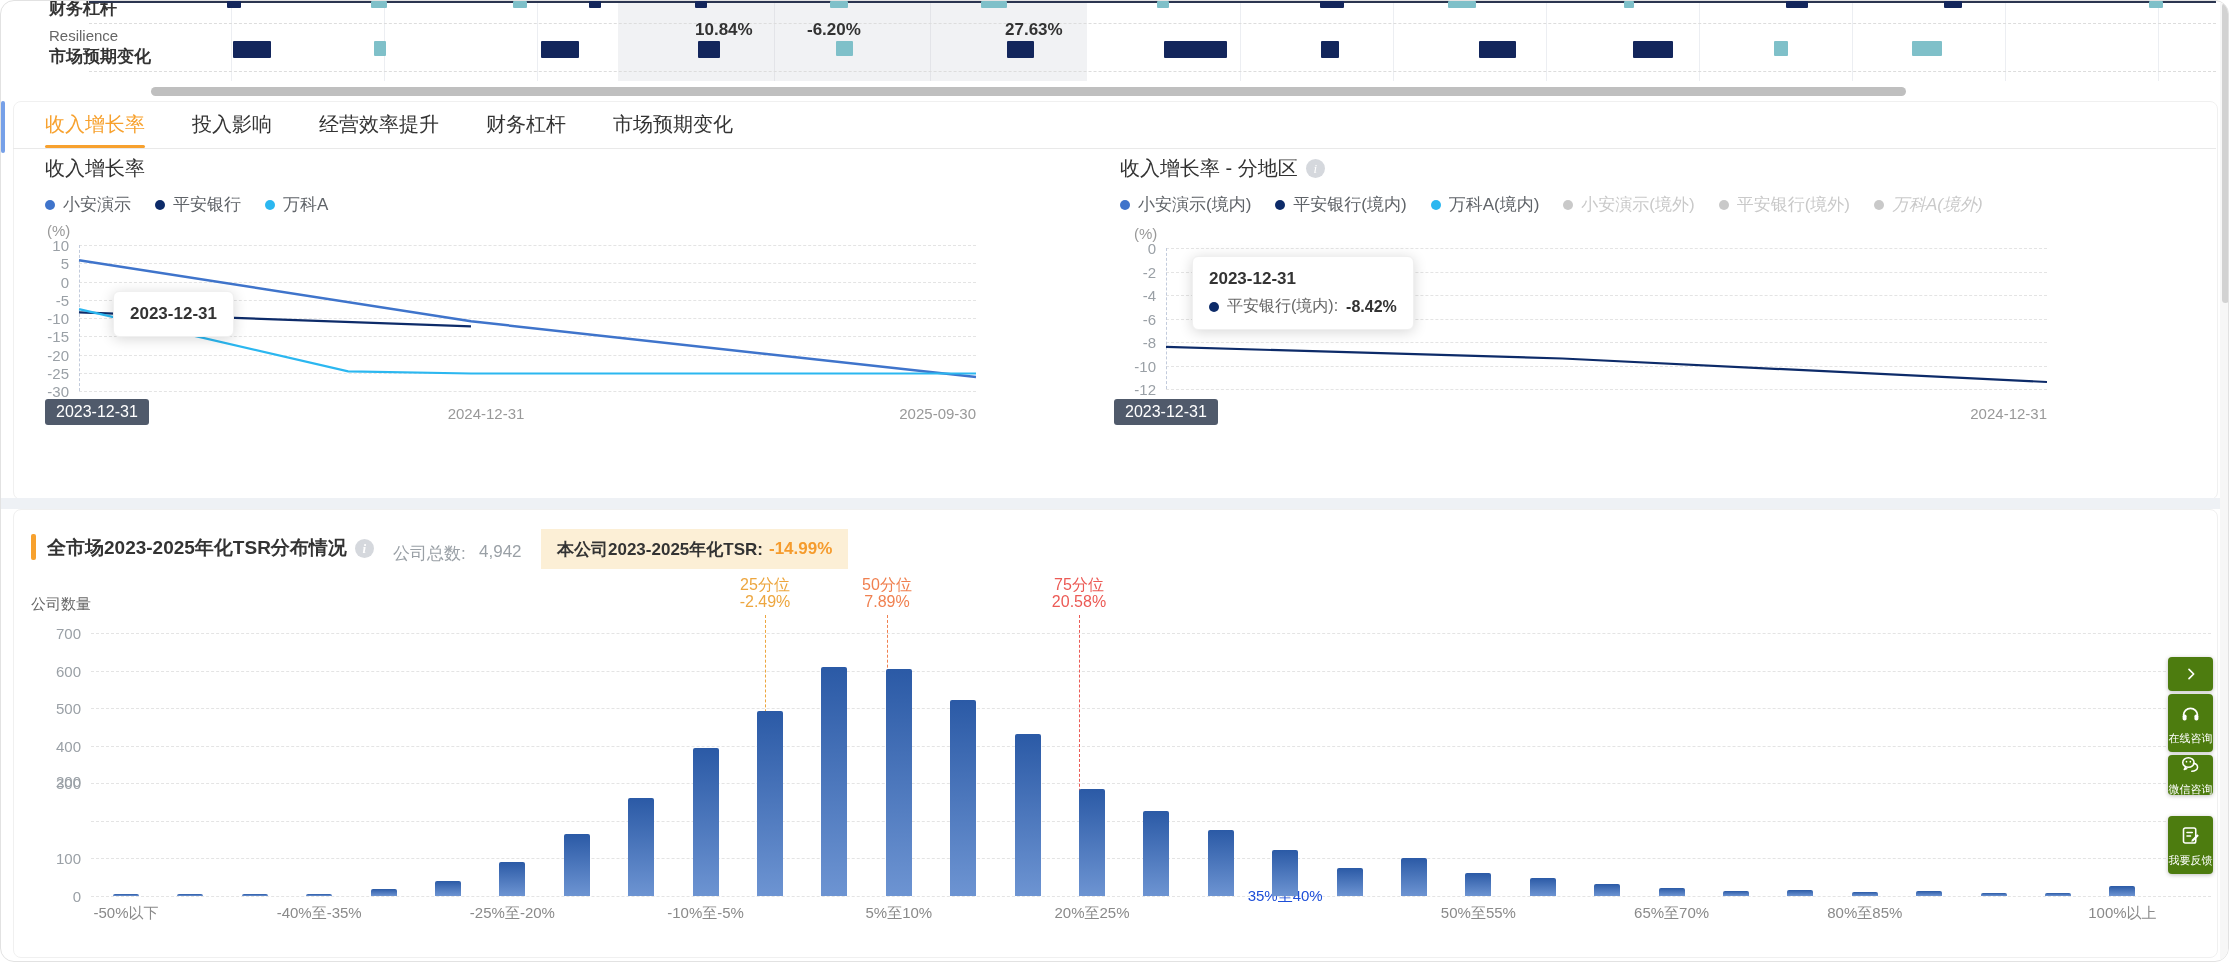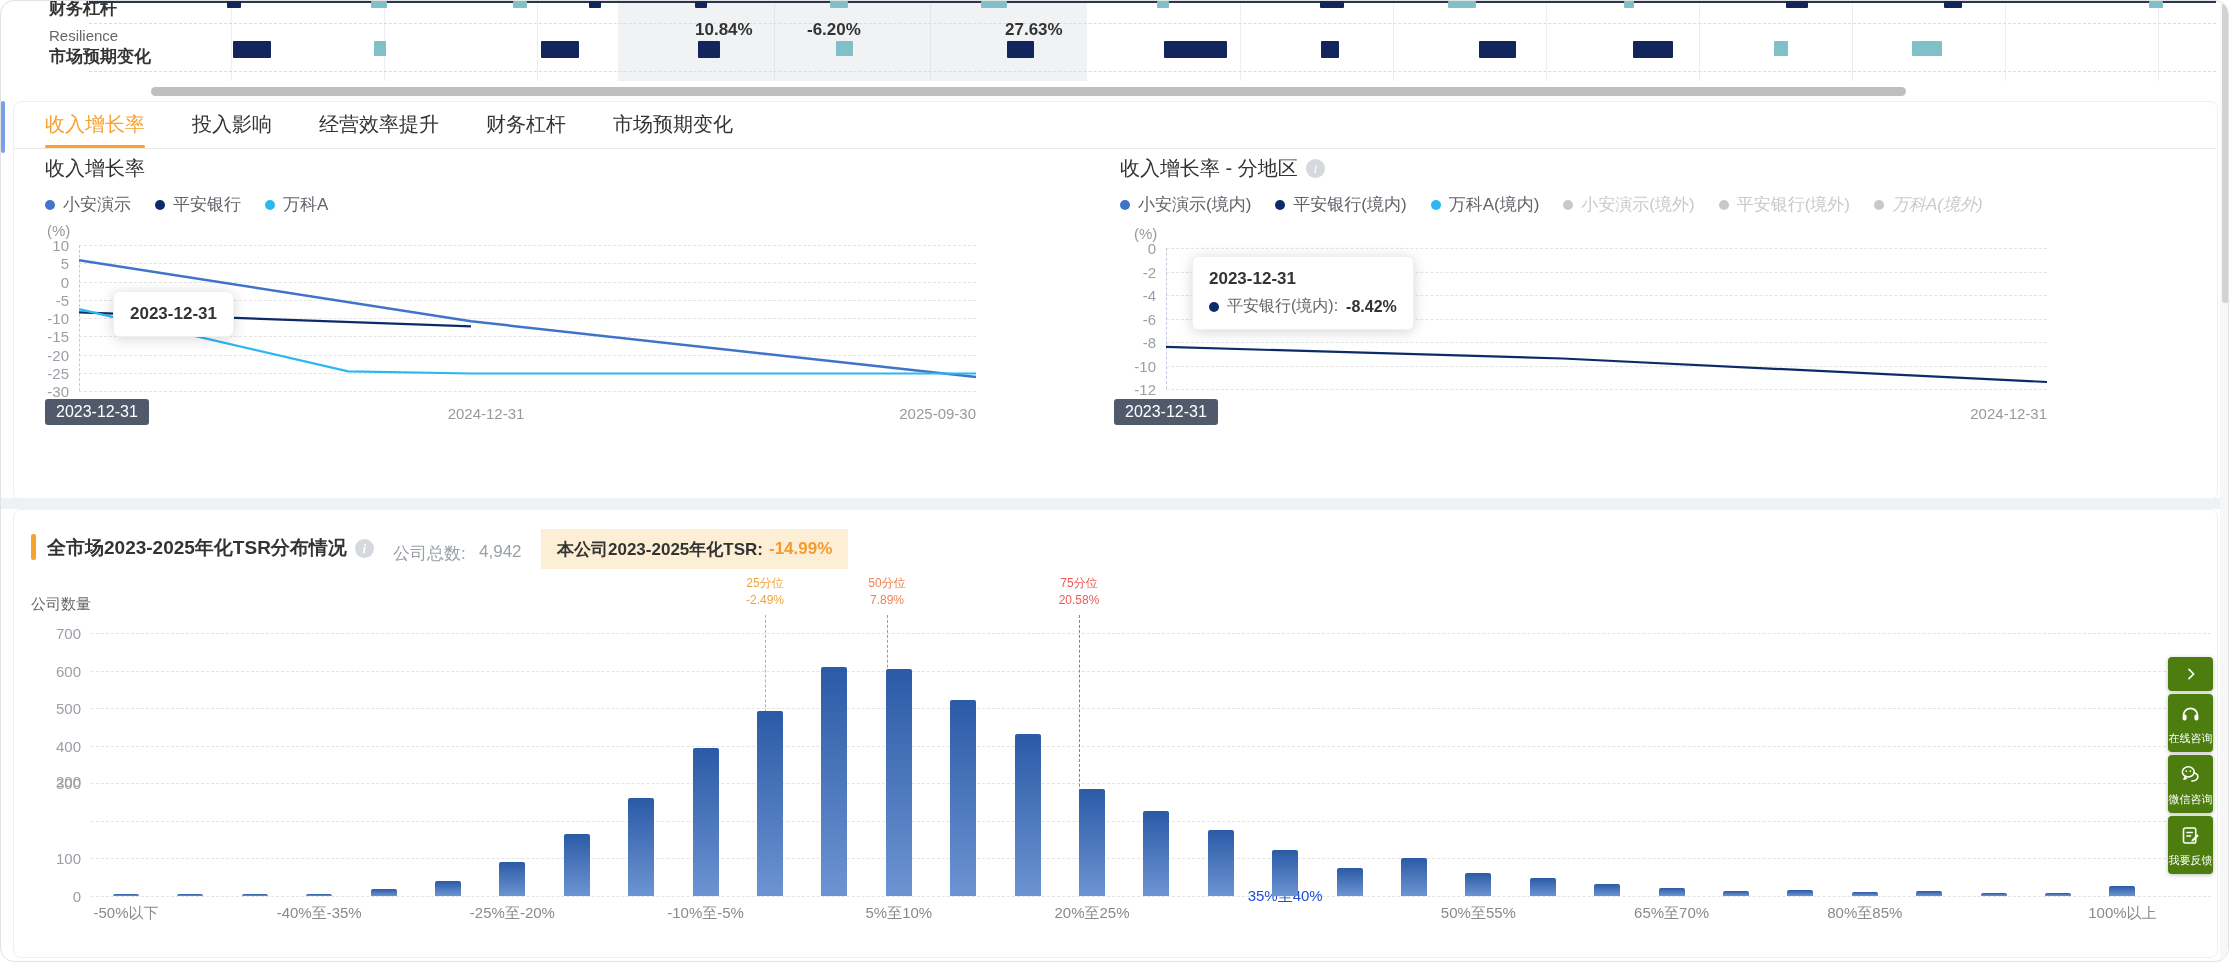--- a/index.html
+++ b/index.html
@@ -46,21 +46,21 @@
   .info-icon{display:inline-block;width:19px;height:19px;border-radius:50%;background:#d5d8dd;color:#fff;font-size:13px;line-height:19px;text-align:center;font-style:italic;font-family:"Liberation Serif",serif}
   .info-icon::before{content:"i"}
   
   .accent{position:absolute;width:5px;height:26px;background:#f7a12e;border-radius:2px}
   .tsr-title{position:absolute;font-size:19px;font-weight:bold;color:#333;display:flex;align-items:center;gap:8px;white-space:nowrap}
   .tsr-total{position:absolute;font-size:17px;color:#9aa0a6;white-space:nowrap}
   .badge{position:absolute;background:#fcefd6;border-radius:0;height:40px;display:flex;align-items:center;padding:0 16px;font-size:17px;font-weight:bold;color:#333;white-space:nowrap;gap:6px}
   .badge .bval{color:#f59b2d}
   .bar{position:absolute;bottom:0;border-radius:2px 2px 0 0;background:linear-gradient(180deg,#2b5aa6 0%,#6d94d2 100%)}
   .pline{position:absolute;width:0;border-left:1.5px dashed currentColor}
-  .plabel{position:absolute;font-size:12px;text-align:center;transform:translateX(-50%);white-space:nowrap}
+  .plabel{position:absolute;font-size:16px;text-align:center;transform:translateX(-50%);white-space:nowrap}
   
   .fab{position:absolute;left:2167px;width:45px;background:#4d7c0f;border-radius:4px;color:#fff;display:flex;flex-direction:column;align-items:center;justify-content:center;gap:8px;cursor:pointer;box-shadow:0 1px 4px rgba(0,0,0,.25)}
   .fab-label{font-size:11px;color:#fff;line-height:12px;text-align:center}
 </style>
 </head>
 <body>
 
 <div id="app">
 
   <div class="card" style="left:12px;top:100px;width:2203px;height:397px"></div>
@@ -341,21 +341,21 @@
       </svg>
     </div>
     <div class="fab" style="top: 693px; height: 58px;">
       <svg viewBox="0 0 24 24" width="21" height="21">
         <path d="M4 14a8 8 0 0 1 16 0" fill="none" stroke="#fff" stroke-width="2"></path>
         <rect x="3" y="13" width="4.5" height="7" rx="2" fill="#fff"></rect>
         <rect x="16.5" y="13" width="4.5" height="7" rx="2" fill="#fff"></rect>
       </svg>
       <div class="fab-label">在线咨询</div>
     </div>
-    <div class="fab" style="top: 754px; height: 58px;">
+    <div class="fab" style="top: 754px; height: 40px;">
       <svg viewBox="0 0 24 24" width="21" height="21">
         <ellipse cx="9.5" cy="9" rx="6.8" ry="5.8" fill="none" stroke="#fff" stroke-width="1.8"></ellipse>
         <circle cx="7.2" cy="8" r="1" fill="#fff"></circle>
         <circle cx="11.8" cy="8" r="1" fill="#fff"></circle>
         <path d="M13.5 19.5c3.8 0 7-2.1 7-4.8 0-2.3-2.1-4.2-5-4.7M6 14.5l-1.5 3 3-1.2" fill="none" stroke="#fff" stroke-width="1.8" stroke-linecap="round" stroke-linejoin="round"></path>
       </svg>
       <div class="fab-label">微信咨询</div>
     </div>
     <div class="fab" style="top: 815px; height: 58px;">
       <svg viewBox="0 0 24 24" width="21" height="21">

